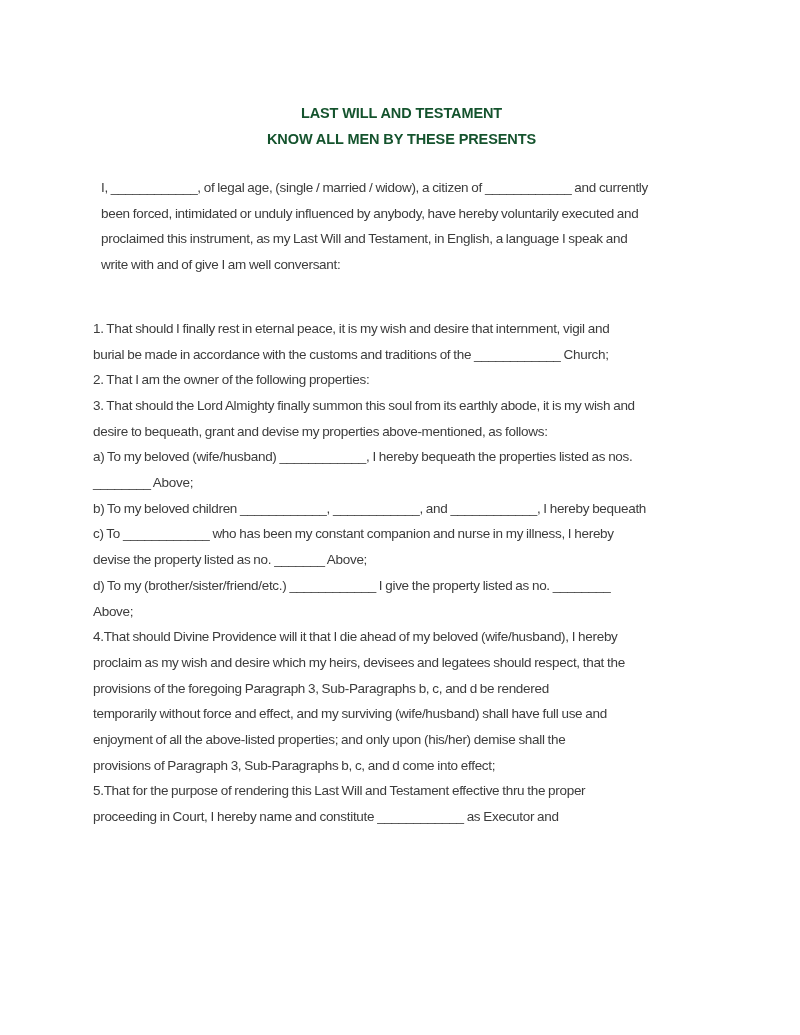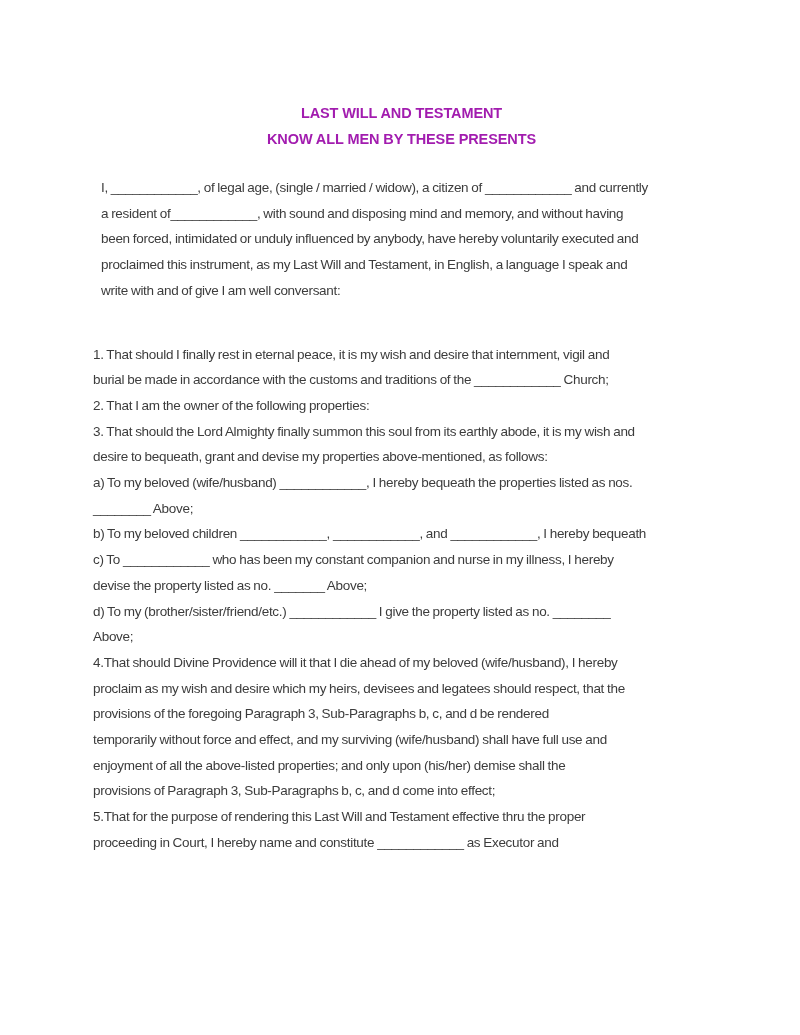--- a/index.html
+++ b/index.html
@@ -19,21 +19,21 @@
     color: #3c3c3c;
     box-sizing: border-box;
     padding: 100px 90px 0 93px;
   }
   .doc-heading {
     text-align: center;
     font-weight: 700;
     font-size: 14.5px;
     line-height: 26px;
     letter-spacing: -0.1px;
-    color: #a21caf;
+    color: #14532d;
   }
   .doc-body {
     font-size: 13.5px;
     letter-spacing: -0.3px;
     word-spacing: -0.5px;
     line-height: 25.7px;
   }
   .opening-block {
     margin-top: 23px;
     margin-left: 8px;
@@ -50,21 +50,20 @@
 
 <div class="page">
 
   <div class="doc-heading">
     <div class="line">LAST WILL AND TESTAMENT</div>
     <div class="line">KNOW ALL MEN BY THESE PRESENTS</div>
   </div>
 
   <div class="doc-body opening-block">
     <div class="line">I, ____________, of legal age, (single / married / widow), a citizen of ____________ and currently</div>
-    <div class="line">a resident of____________, with sound and disposing mind and memory, and without having</div>
     <div class="line">been forced, intimidated or unduly influenced by anybody, have hereby voluntarily executed and</div>
     <div class="line">proclaimed this instrument, as my Last Will and Testament, in English, a language I speak and</div>
     <div class="line">write with and of give I am well conversant:</div>
   </div>
 
   <div class="doc-body clauses-block">
     <div class="line">1. That should I finally rest in eternal peace, it is my wish and desire that internment, vigil and</div>
     <div class="line">burial be made in accordance with the customs and traditions of the ____________ Church;</div>
     <div class="line">2. That I am the owner of the following properties:</div>
     <div class="line">3. That should the Lord Almighty finally summon this soul from its earthly abode, it is my wish and</div>

